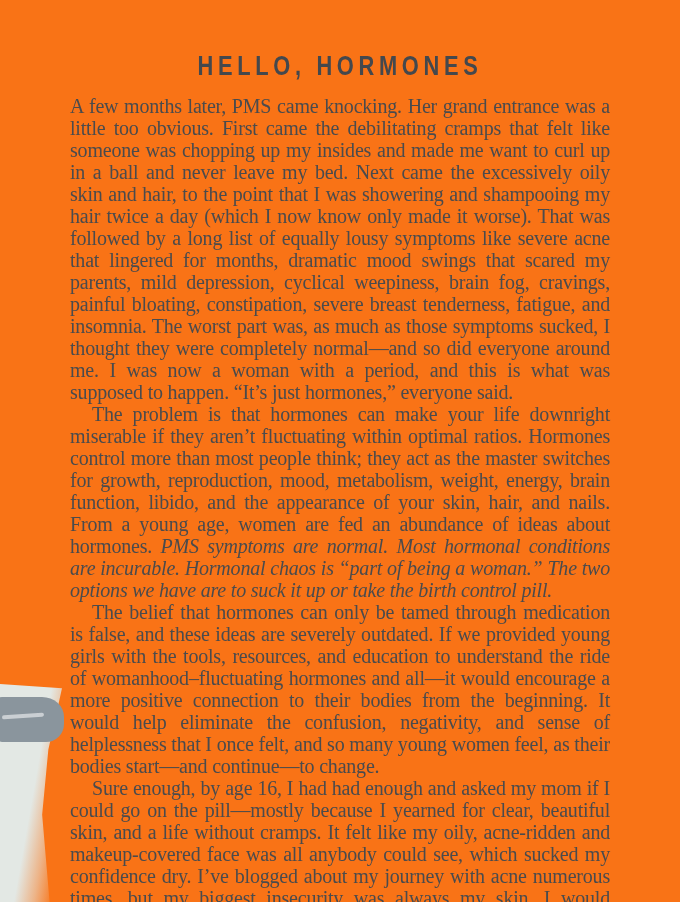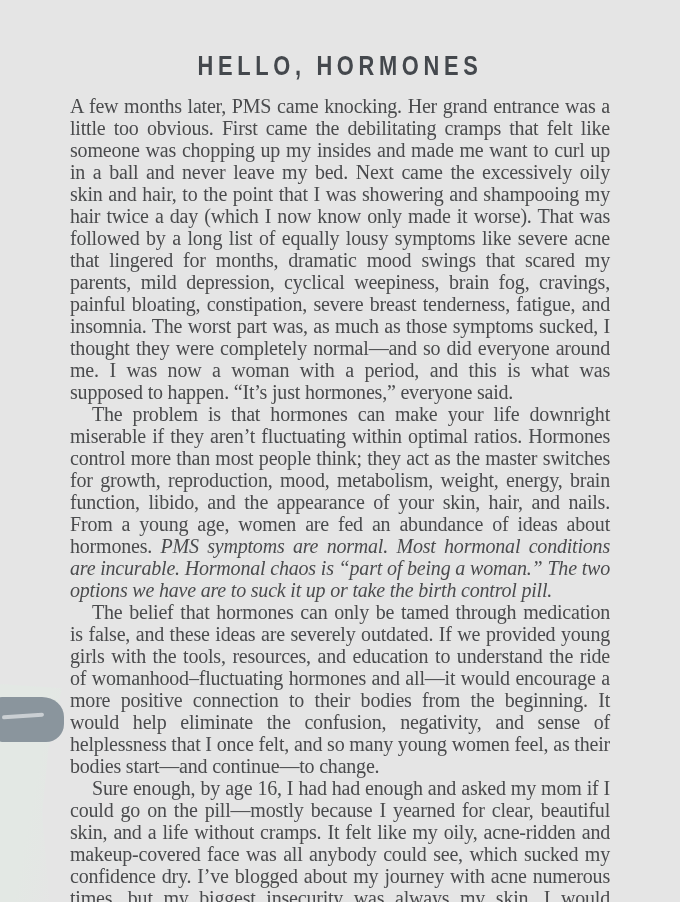--- a/index.html
+++ b/index.html
@@ -4,21 +4,21 @@
 <style>
   html, body {
     margin: 0;
     padding: 0;
     background: #ffffff;
   }
   .page {
     position: relative;
     width: 680px;
     height: 902px;
-    background: #e5e5e5;
+    background: #f97316;
     overflow: hidden;
     font-family: "Liberation Serif", serif;
   }
   
   .chapter-heading {
     position: absolute;
     top: 50px;
     left: 0;
     right: 0;
     margin: 0;

